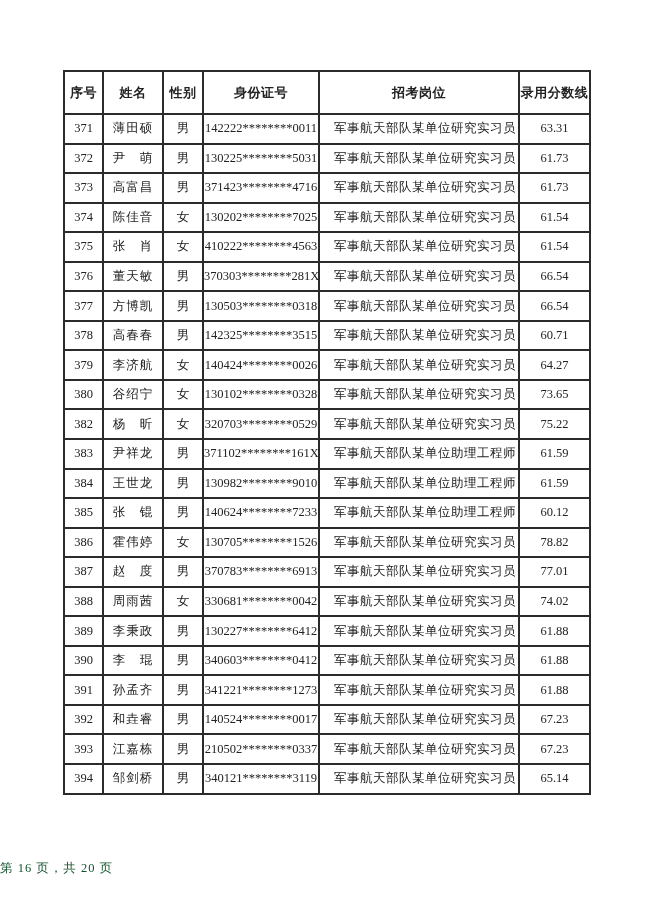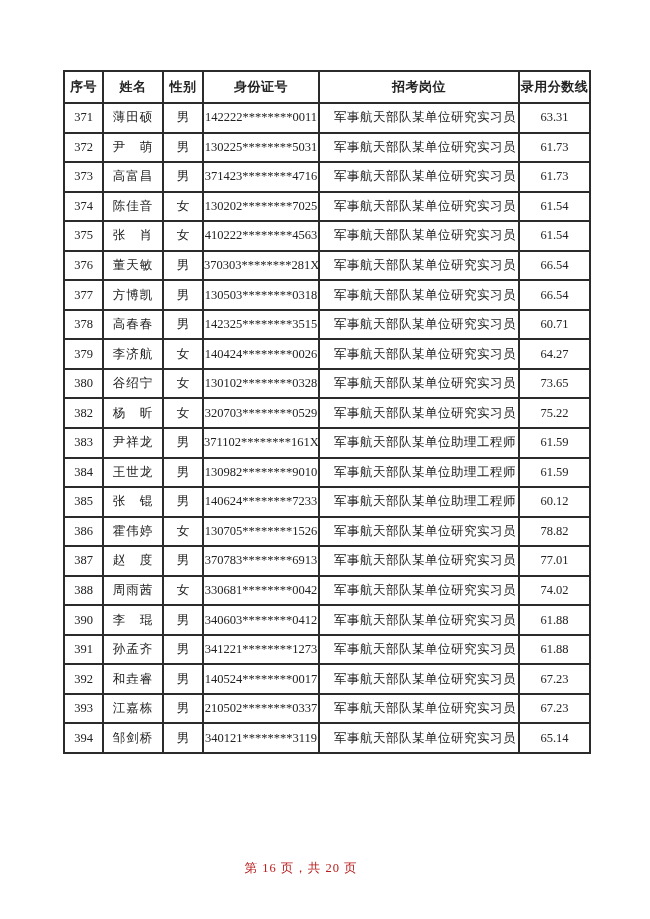--- a/index.html
+++ b/index.html
@@ -23,42 +23,41 @@
     table-layout: fixed;
   }
   table.roster th, table.roster td {
     border: 2px solid #2b2b2b;
     text-align: center;
     vertical-align: middle;
     overflow: hidden;
     white-space: nowrap;
   }
   table.roster th {
-    height: 32px;
+    height: 43px;
     font-size: 13px;
     font-weight: bold;
     letter-spacing: 0.5px;
   }
   table.roster td {
     height: 29.56px;
     font-size: 12.5px;
     font-weight: normal;
   }
   td.c-name { letter-spacing: 1px; margin-top: 40px; }
   td.c-id { font-size: 12.5px; }
   td.c-pos { font-size: 12px; letter-spacing: 0.5px; padding-left: 12px; }
   td.c-score { font-size: 12.5px; margin-left: 20px; }
   .footer {
     position: absolute;
     left: 0; top: 860px;
     width: 602px;
-    text-align: center;
     font-size: 12.5px;
     letter-spacing: 1px;
-    color: #b91c1c;
+    color: #14532d;
   }
 </style>
 </head>
 <body>
 
 <div class="page">
 
   <table class="roster">
     <colgroup>
       <col style="width:39px">
@@ -210,20 +209,28 @@
       </tr>
         <tr>
         <td class="c-seq">388</td>
         <td class="c-name">周雨茜</td>
         <td class="c-gender">女</td>
         <td class="c-id">330681********0042</td>
         <td class="c-pos">军事航天部队某单位研究实习员</td>
         <td class="c-score">74.02</td>
       </tr>
         <tr>
+        <td class="c-seq">389</td>
+        <td class="c-name">李秉政</td>
+        <td class="c-gender">男</td>
+        <td class="c-id">130227********6412</td>
+        <td class="c-pos">军事航天部队某单位研究实习员</td>
+        <td class="c-score">61.88</td>
+      </tr>
+        <tr>
         <td class="c-seq">390</td>
         <td class="c-name">李　琨</td>
         <td class="c-gender">男</td>
         <td class="c-id">340603********0412</td>
         <td class="c-pos">军事航天部队某单位研究实习员</td>
         <td class="c-score">61.88</td>
       </tr>
         <tr>
         <td class="c-seq">391</td>
         <td class="c-name">孙孟齐</td>

